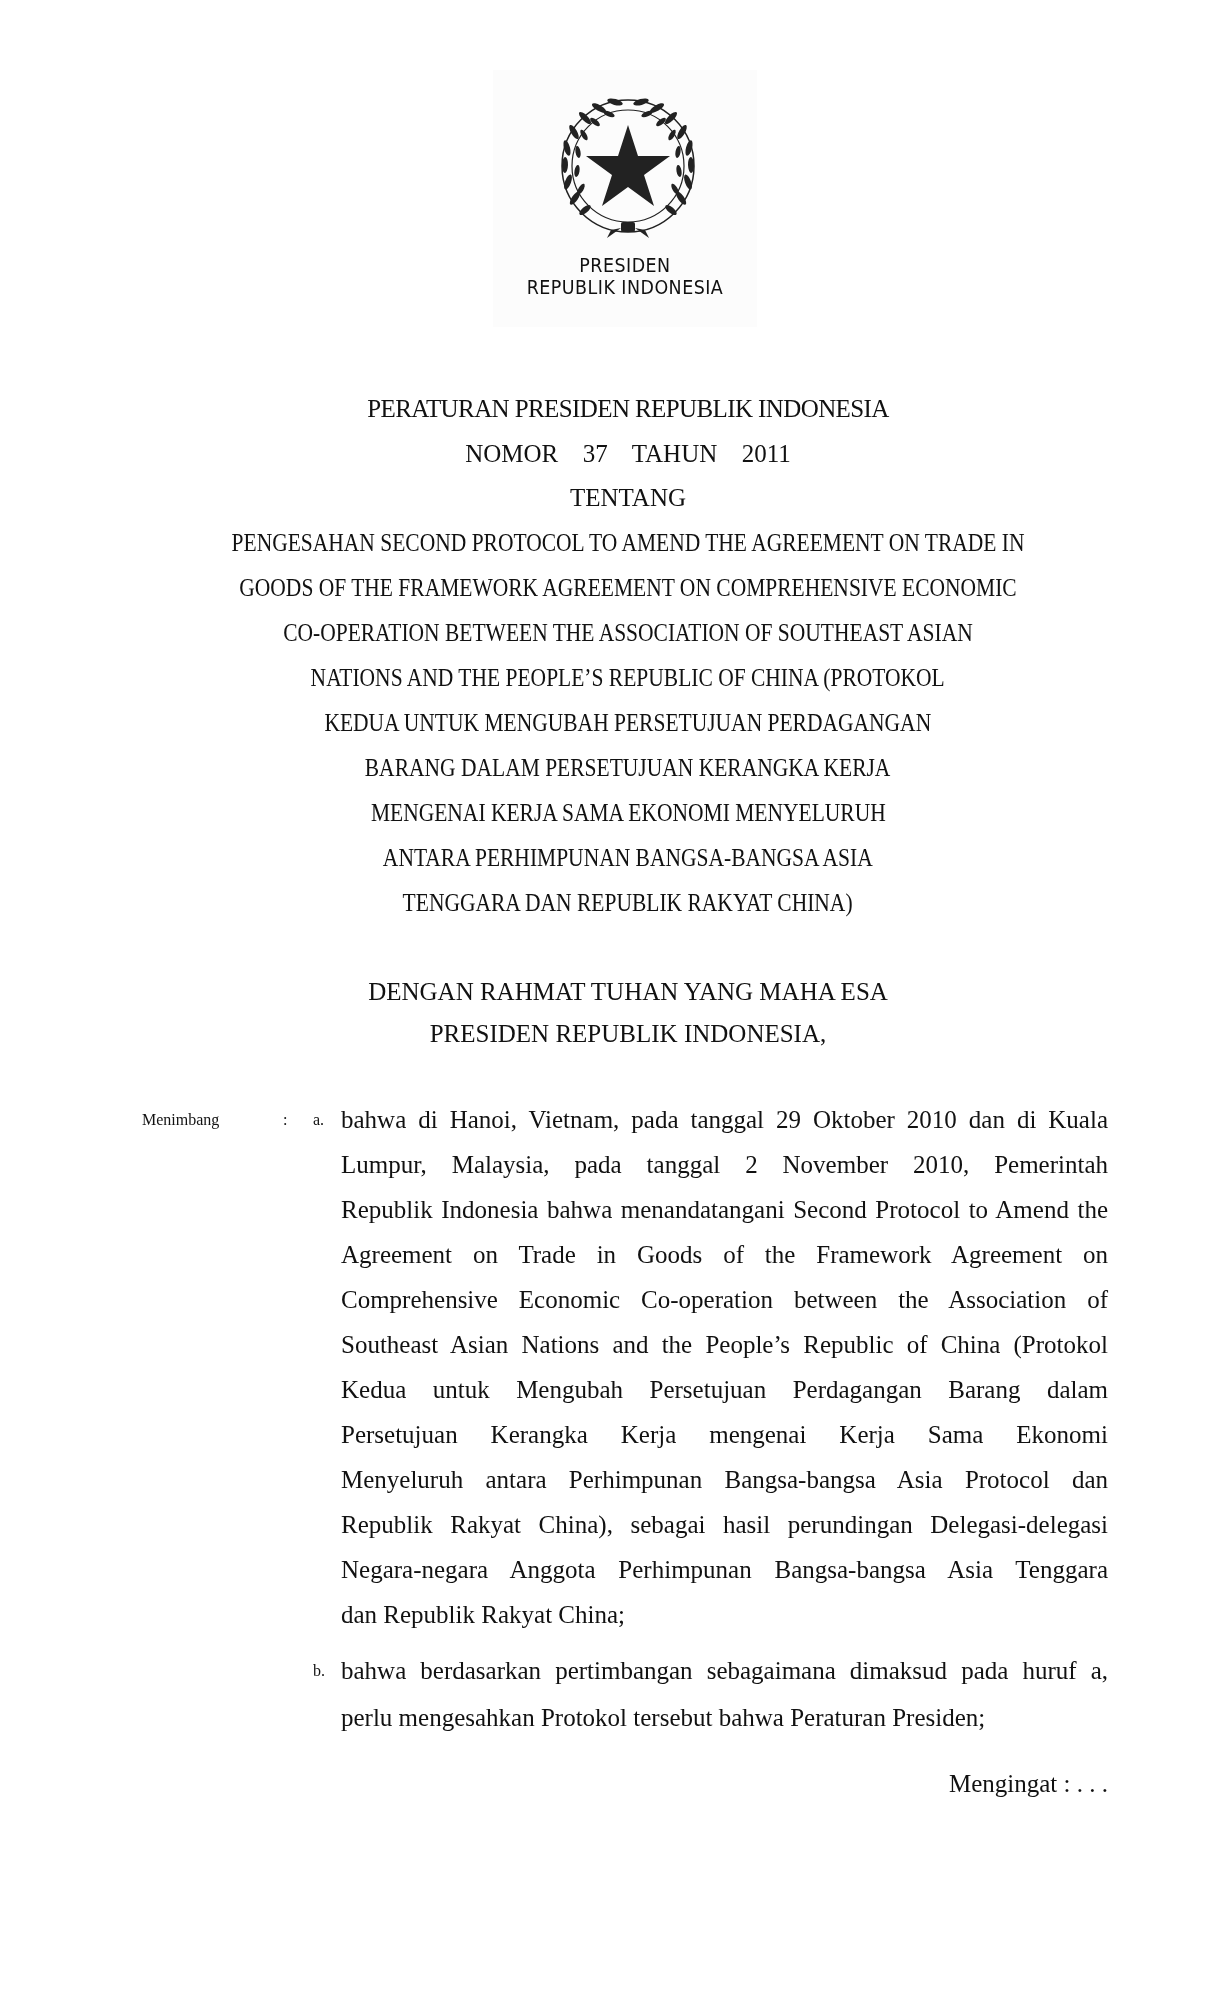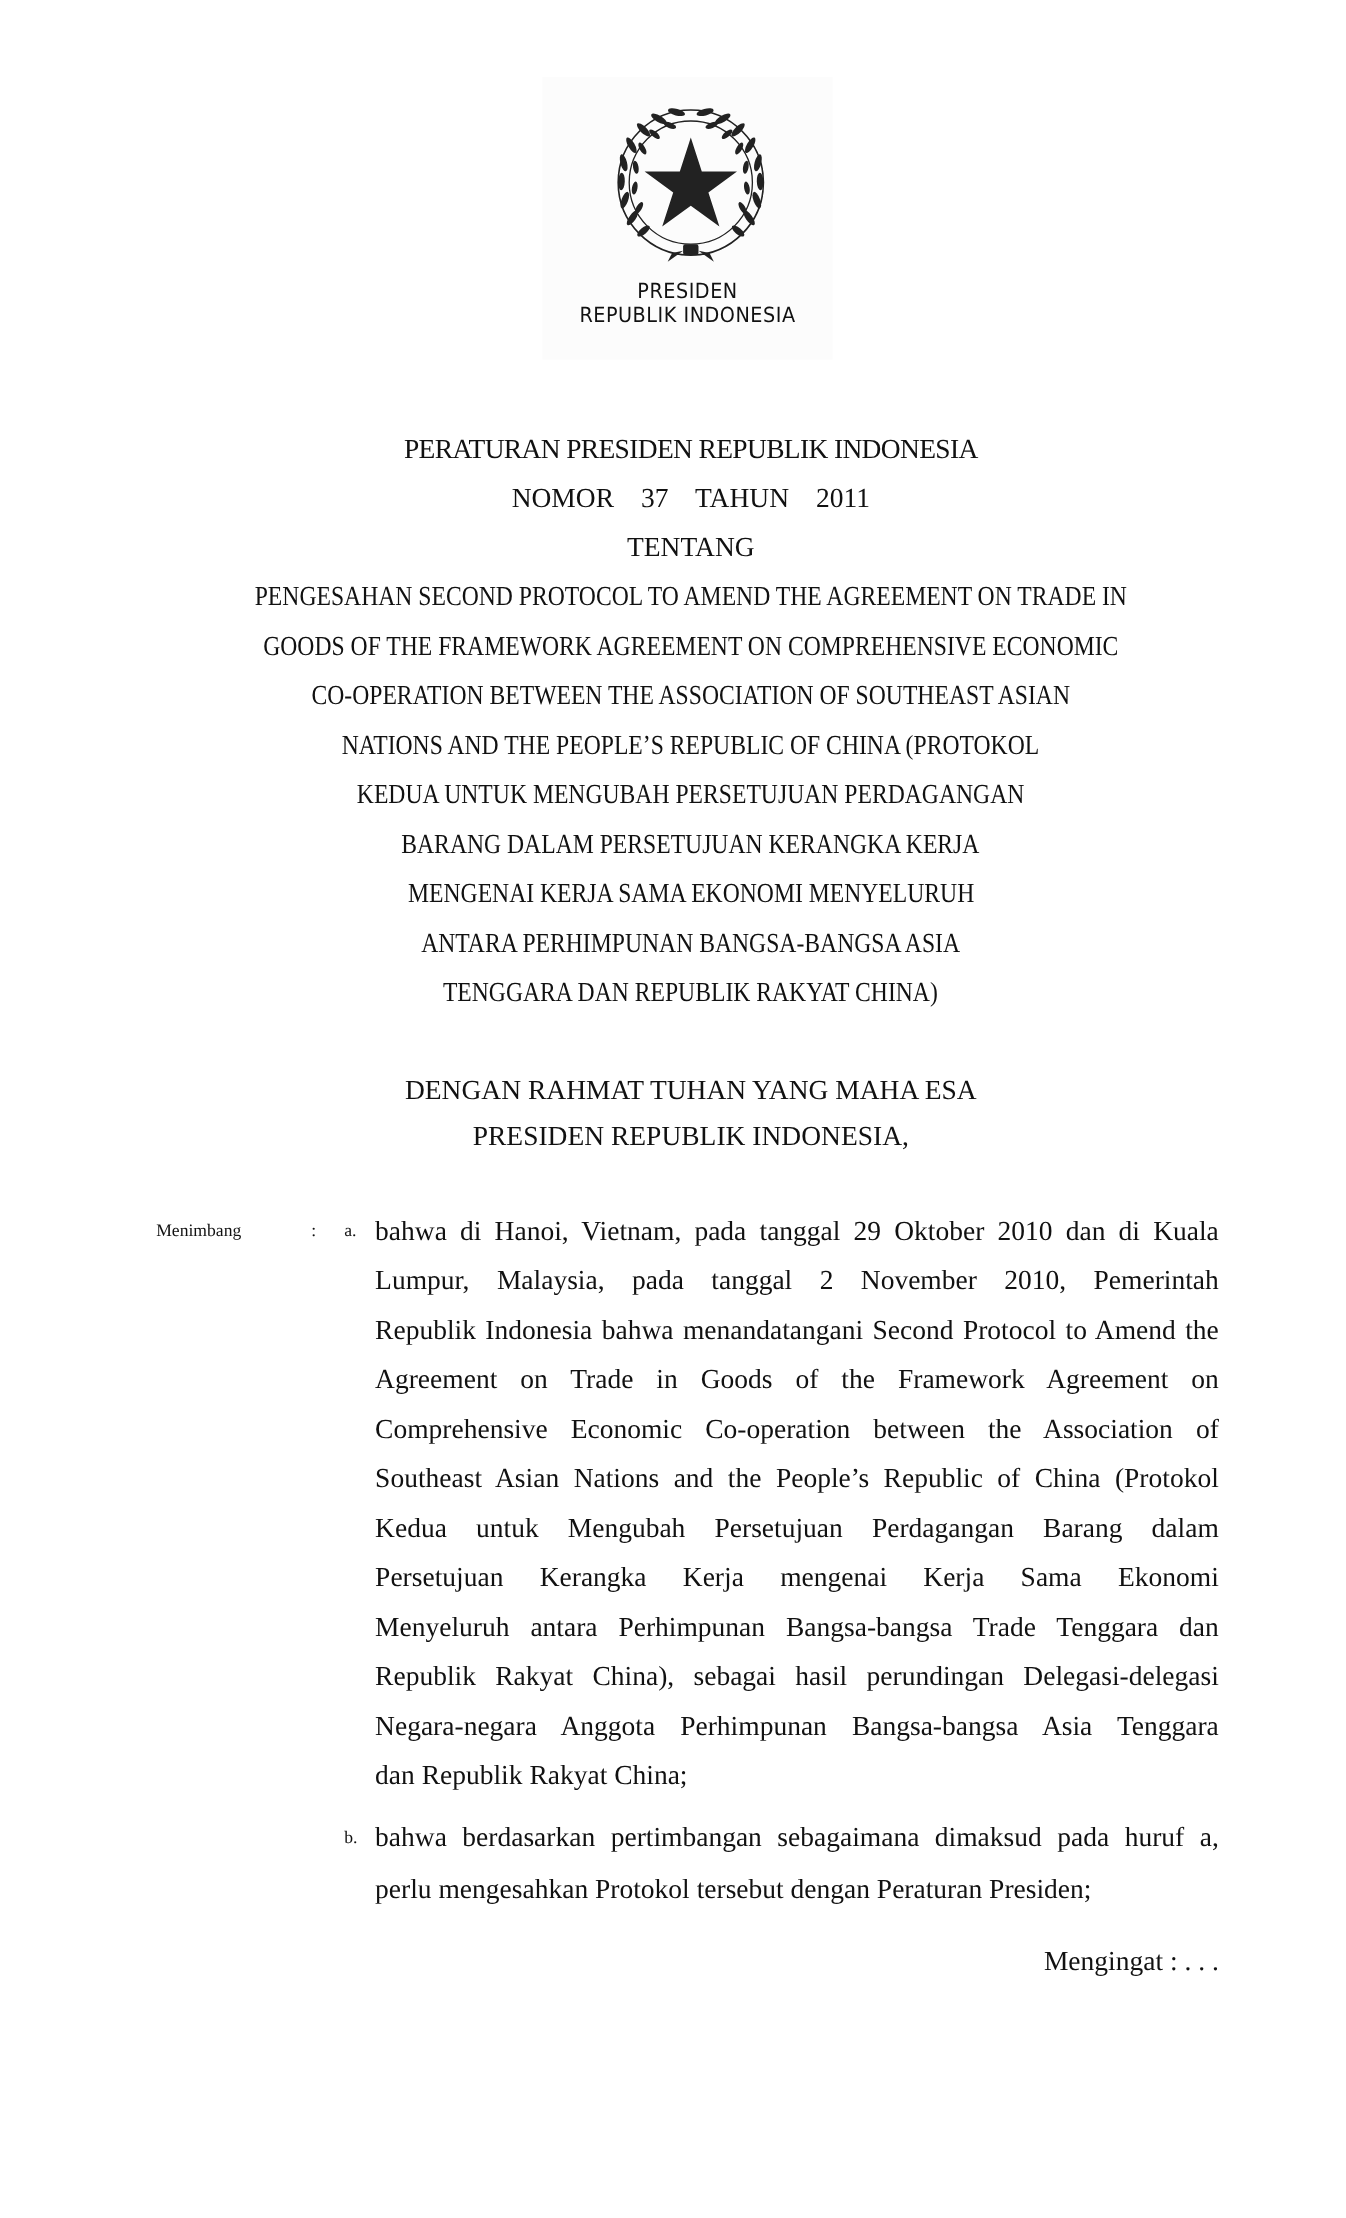--- a/index.html
+++ b/index.html
@@ -132,33 +132,33 @@
 <div class="body-line" style="top:1322px">
     <span>Southeast Asian Nations and the People’s Republic of China (Protokol</span>
   </div>
 <div class="body-line" style="top:1367px">
     <span>Kedua untuk Mengubah Persetujuan Perdagangan Barang dalam</span>
   </div>
 <div class="body-line" style="top:1412px">
     <span>Persetujuan Kerangka Kerja mengenai Kerja Sama Ekonomi</span>
   </div>
 <div class="body-line" style="top:1457px">
-    <span>Menyeluruh antara Perhimpunan Bangsa-bangsa Trade Tenggara dan</span>
+    <span>Menyeluruh antara Perhimpunan Bangsa-bangsa Asia Protocol dan</span>
   </div>
 <div class="body-line" style="top:1502px">
     <span>Republik Rakyat China), sebagai hasil perundingan Delegasi-delegasi</span>
   </div>
 <div class="body-line" style="top:1547px">
     <span>Negara-negara Anggota Perhimpunan Bangsa-bangsa Asia Tenggara</span>
   </div>
 <div class="body-line last" style="top:1592px">
     <span>dan Republik Rakyat China;</span>
   </div>
 
 <div class="lbl" style="left:313px; top:1648px">b.</div>
 <div class="body-line" style="top:1648px">
     <span>bahwa berdasarkan pertimbangan sebagaimana dimaksud pada huruf a,</span>
   </div>
 <div class="body-line last" style="top:1695px">
-    <span>perlu mengesahkan Protokol tersebut dengan Peraturan Presiden;</span>
+    <span>perlu mengesahkan Protokol tersebut bahwa Peraturan Presiden;</span>
   </div>
 
 <div class="right-note" style="top:1761px">Mengingat : . . .</div>
 
 </body></html>

